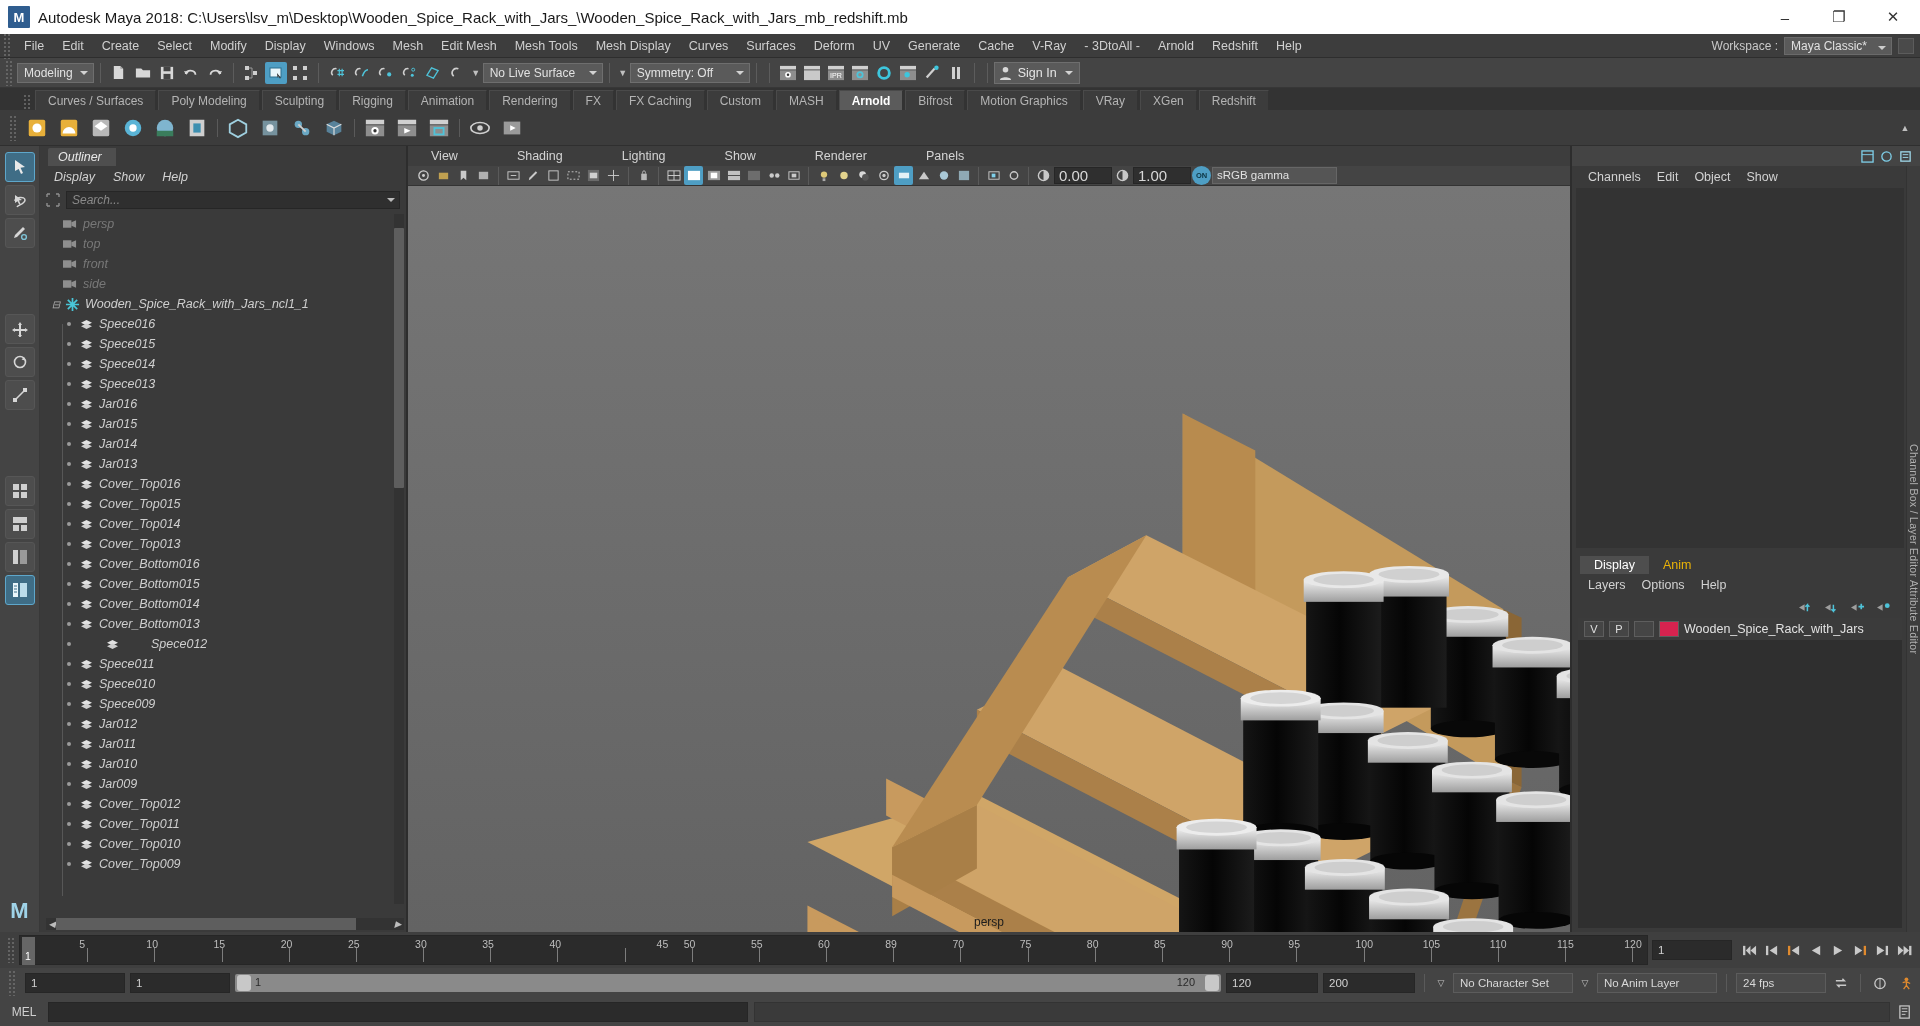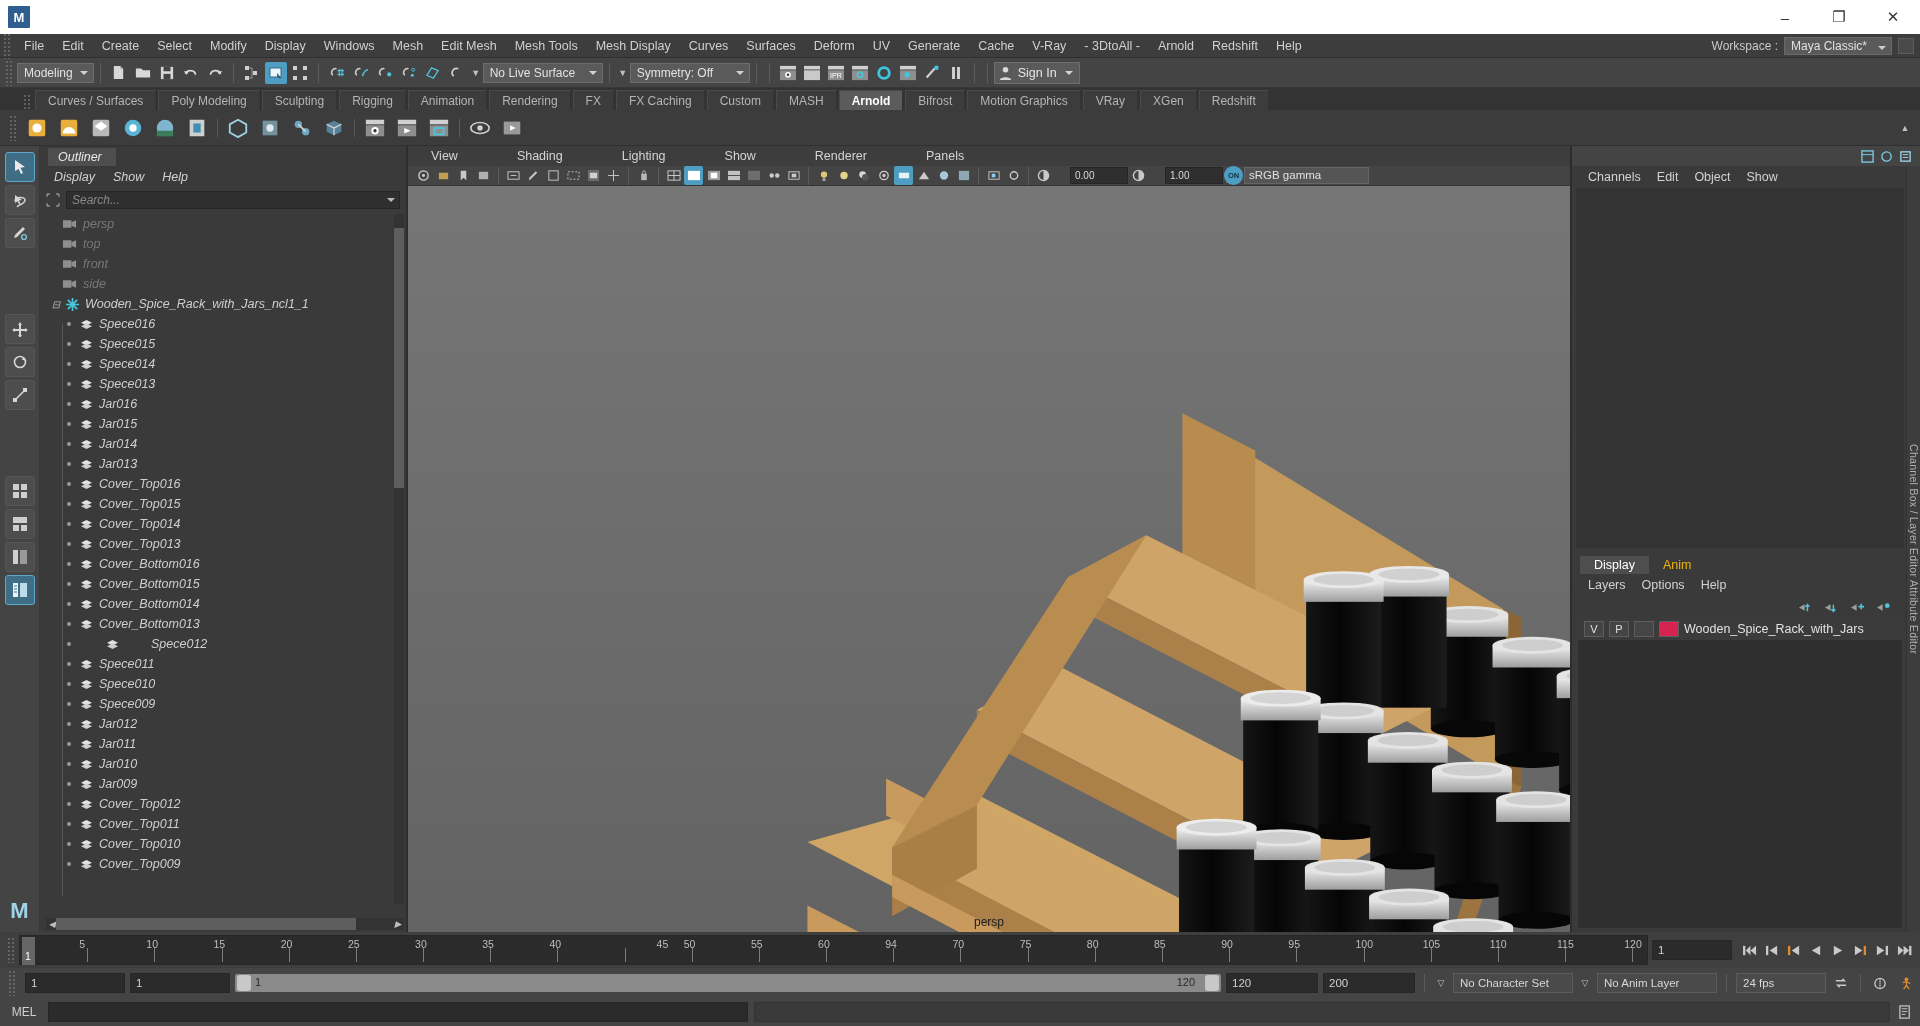--- a/index.html
+++ b/index.html
@@ -108,22 +108,22 @@
   .ol-scrollH .arr{position:absolute;top:0;width:12px;height:12px;color:#bdbdbd;font-size:9px;display:flex;align-items:center;justify-content:center;}
 
   
   .vpwrap { flex:1 1 auto; display:flex; flex-direction:column; min-width:0; background:#444;}
   .vp-menu { height:20px; background:#3d3d3d; display:flex; align-items:center; padding-left:14px;gap:41px;}
   .vp-menu .mi{padding:0 9px;font-size:12.5px;color:#d4d4d4;line-height:20px;}
   .vp-tools { height:22px; background:#444444; display:flex; align-items:center; padding-left:6px; gap:1px;
               border-bottom:1px solid #333;}
   .vi { width:19px;height:19px;display:flex;align-items:center;justify-content:center;border-radius:2px;color:#cfcfcf;}
   .vi.on{background:#4e9ec4;color:#fff;}
-  .vnum{background:#2f2f2f;border:1px solid #262626;height:17px;line-height:15px;width:58px;font-size:10px;
-        color:#d8d8d8;padding:0 4px;text-align:left;margin-left:16px;}
+  .vnum{background:#2f2f2f;border:1px solid #262626;height:17px;line-height:15px;width:58px;font-size:15px;
+        color:#d8d8d8;padding:0 4px;text-align:left;}
   .vgam{background:#555;border:1px solid #666;height:17px;line-height:15px;width:125px;font-size:11.5px;
         color:#e0e0e0;padding:0 4px;}
   .viewport { flex:1 1 auto; position:relative; overflow:hidden;
      background:#6c6c6c; }
   .vp-label { position:absolute; bottom:3px; left:0; right:0; text-align:center; font-size:12px; color:#1d1d1d; }
 
   
   .rightdock { width:350px; flex:0 0 350px; background:#3a3a3a; display:flex; flex-direction:column;
                border-left:2px solid #2d2d2d;}
   .cb-top { height:20px; background:#444; display:flex; align-items:center; justify-content:flex-end; gap:5px; padding-right:8px;}
@@ -179,20 +179,21 @@
   .cl-out{flex:1 1 auto;height:20px;background:#3a3a3a;border:1px solid #333;}
   .cl-btn{width:18px;height:18px;color:#c9c9c9;display:flex;align-items:center;justify-content:center;}
 </style>
 </head>
 <body>
 
 <div class="app">
 
   <div class="titlebar">
     <div class="logo">M</div>
+    <div class="ttl">Autodesk Maya 2018: C:\Users\lsv_m\Desktop\Wooden_Spice_Rack_with_Jars_\Wooden_Spice_Rack_with_Jars_mb_redshift.mb</div>
     <div class="winbtns">
       <div class="winbtn">–</div>
       <div class="winbtn">❐</div>
       <div class="winbtn close">✕</div>
     </div>
   </div>
 
   <div class="menubar">
     <div class="grip"></div>
     <div id="menu-items" style="display:flex;align-items:center;">
@@ -1524,21 +1525,21 @@
           <div class="ts-tick" style="left: calc(33.0306% - 8px);">40</div>
           <div class="ts-mark" style="left: 33.0306%;"></div>
           <div class="ts-tick" style="left: calc(37.1594% - 8px); margin-left: 40px;">45</div>
           <div class="ts-mark" style="left: 37.1594%;"></div>
           <div class="ts-tick" style="left: calc(41.2882% - 8px);">50</div>
           <div class="ts-mark" style="left: 41.2882%;"></div>
           <div class="ts-tick" style="left: calc(45.417% - 8px);">55</div>
           <div class="ts-mark" style="left: 45.417%;"></div>
           <div class="ts-tick" style="left: calc(49.5458% - 8px);">60</div>
           <div class="ts-mark" style="left: 49.5458%;"></div>
-          <div class="ts-tick" style="left: calc(53.6746% - 8px);">94</div>
+          <div class="ts-tick" style="left: calc(53.6746% - 8px);">89</div>
           <div class="ts-mark" style="left: 53.6746%;"></div>
           <div class="ts-tick" style="left: calc(57.8035% - 8px);">70</div>
           <div class="ts-mark" style="left: 57.8035%;"></div>
           <div class="ts-tick" style="left: calc(61.9323% - 8px);">75</div>
           <div class="ts-mark" style="left: 61.9323%;"></div>
           <div class="ts-tick" style="left: calc(66.0611% - 8px);">80</div>
           <div class="ts-mark" style="left: 66.0611%;"></div>
           <div class="ts-tick" style="left: calc(70.1899% - 8px);">85</div>
           <div class="ts-mark" style="left: 70.1899%;"></div>
           <div class="ts-tick" style="left: calc(74.3187% - 8px);">90</div>

